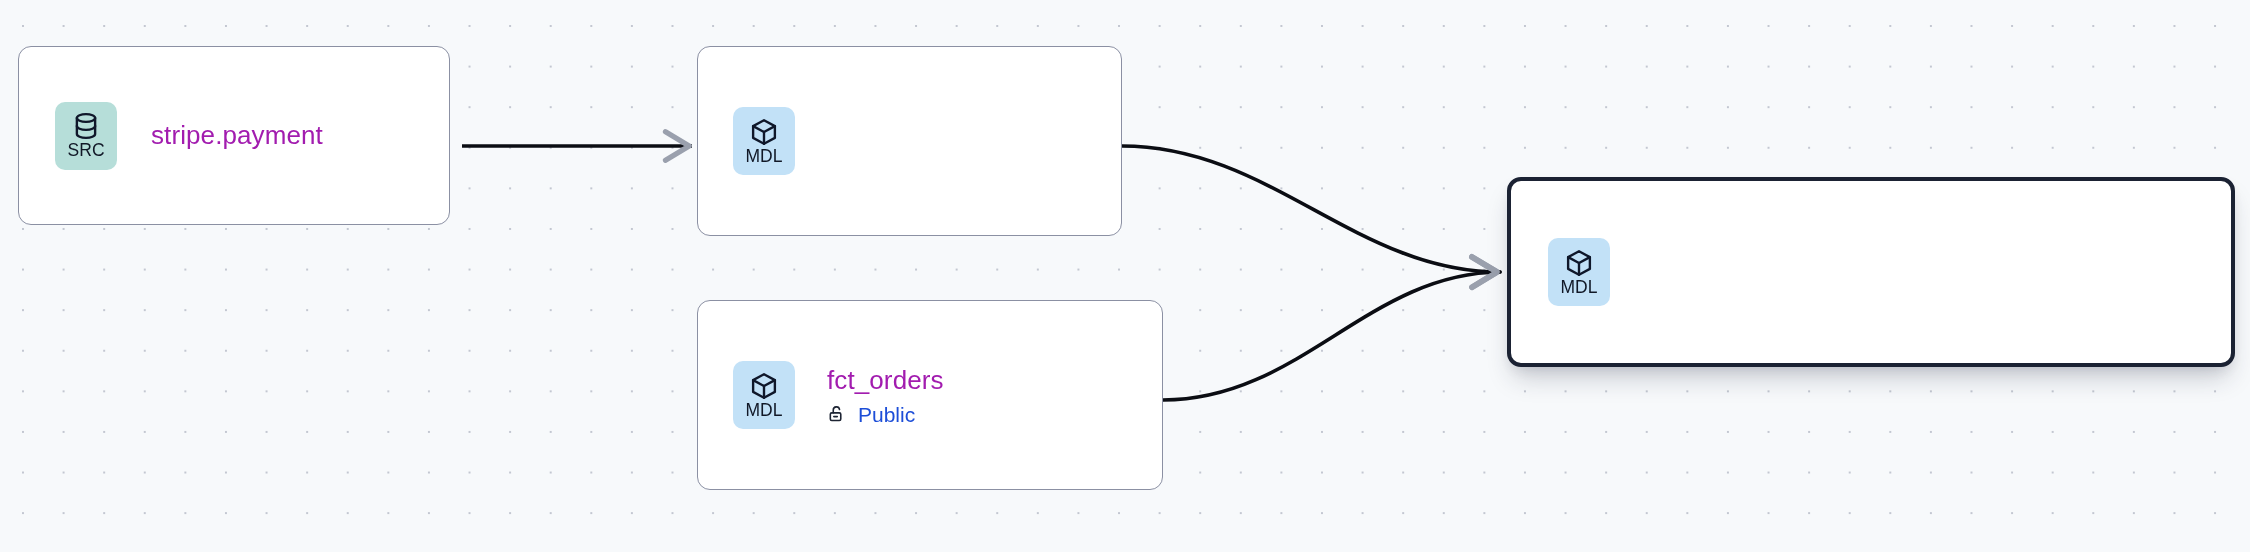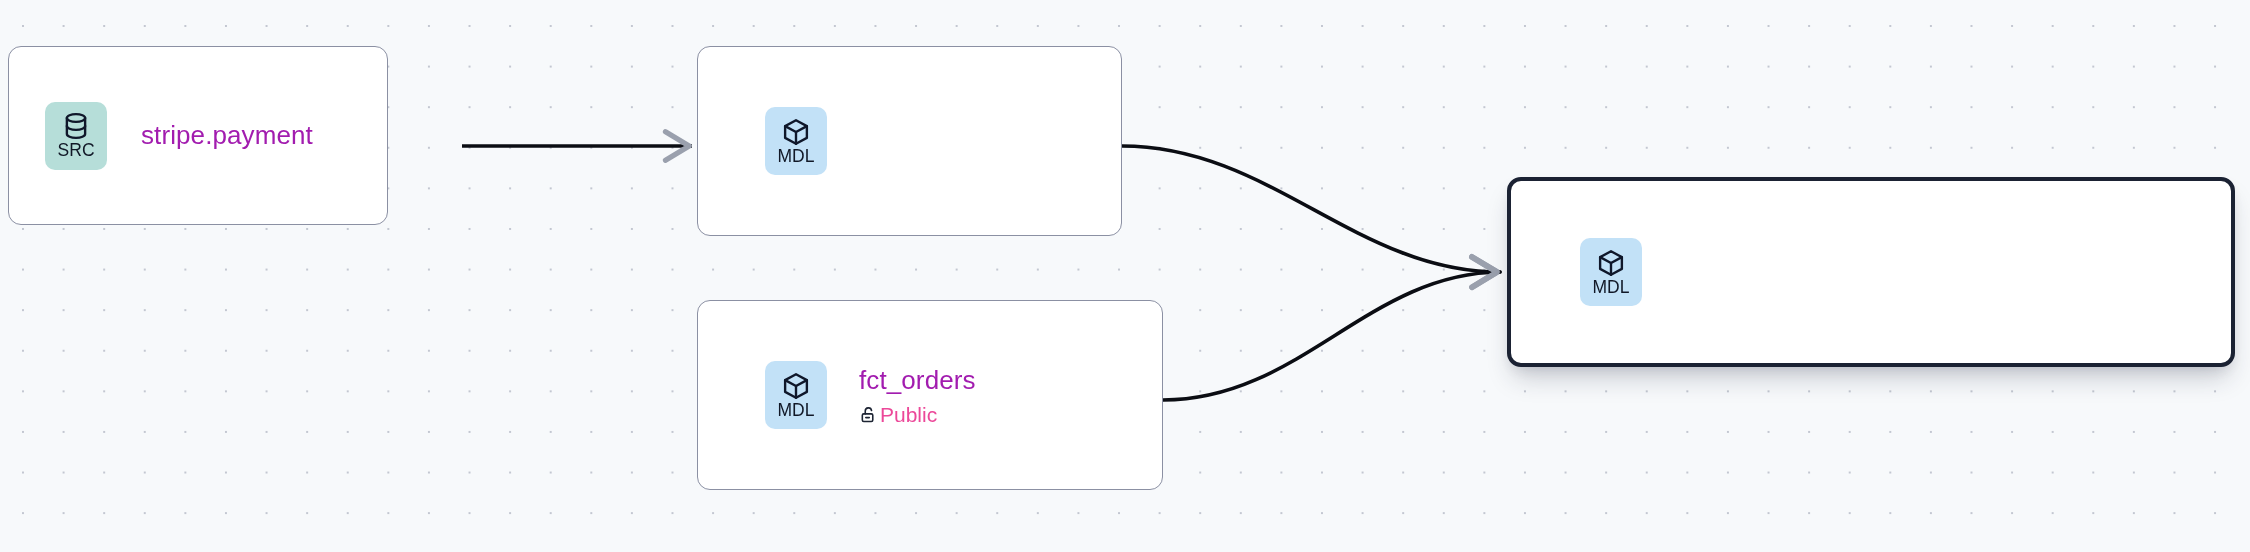--- a/index.html
+++ b/index.html
@@ -56,21 +56,21 @@
     width: 62px;
     height: 68px;
     border-radius: 10px;
     display: flex;
     flex-direction: column;
     align-items: center;
     justify-content: center;
     gap: 1px;
   }
   .badge.src { background: #b6ded9; }
-  .badge.mdl { background: #c2e1f7; margin-left: 32px; }
+  .badge.mdl { background: #c2e1f7; }
   .badge svg { display: block; }
   .badge-text {
     font-size: 17.5px;
     line-height: 1;
     letter-spacing: 0.1px;
     color: #111827;
     font-family: "Liberation Sans", "DejaVu Sans", sans-serif;
   }
 
   
@@ -82,32 +82,31 @@
   }
   .node-title {
     font-size: 26px;
     line-height: 1.18;
     color: #a21caf;
     white-space: nowrap;
     letter-spacing: 0.1px;
   }
   .node-sub {
     display: flex;
-    align-items: center;
-    gap: 2px;
+    gap: 12px;
     margin-top: 8px;
     font-size: 21px;
     line-height: 1;
-    color: #ec4899;
+    color: #1d4ed8;
     white-space: nowrap;
   }
   .node-sub svg { display: block; flex: 0 0 auto; }
 
   
-  #node-stripe   { left: 8px;   top: 46px;  width: 380px; height: 179px; padding-left: 36px; gap: 34px; }
+  #node-stripe   { left: 18px;   top: 46px;  width: 432px; height: 179px; padding-left: 36px; gap: 34px; }
   #node-stg      { left: 697px;  top: 46px;  width: 425px; height: 190px; padding-left: 35px; gap: 32px; }
   #node-fct      { left: 697px;  top: 300px; width: 466px; height: 190px; padding-left: 35px; gap: 32px; }
   #node-agg      { left: 1507px; top: 177px; width: 728px; height: 190px; padding-left: 37px; gap: 37px; }
 </style>
 </head>
 <body>
 
 <div id="canvas">
 
   <svg id="edges" viewBox="0 0 2250 552" width="2250" height="552" xmlns="http://www.w3.org/2000/svg">

